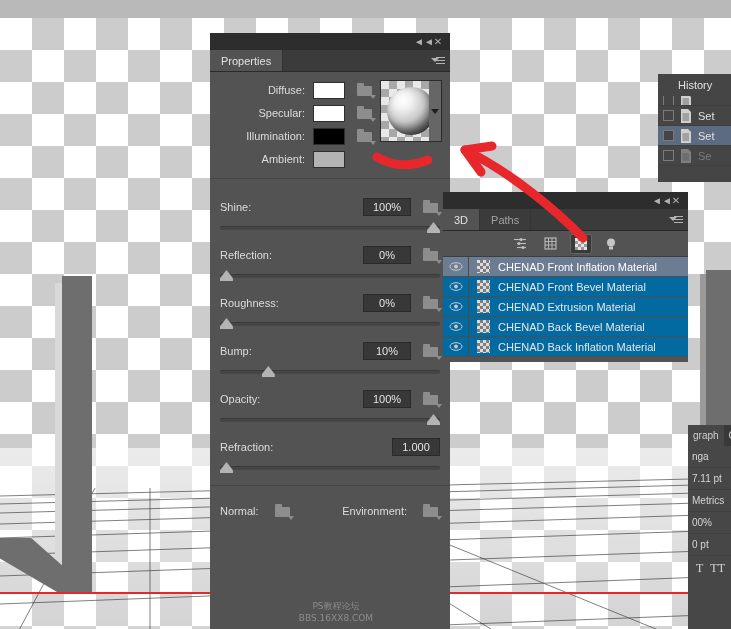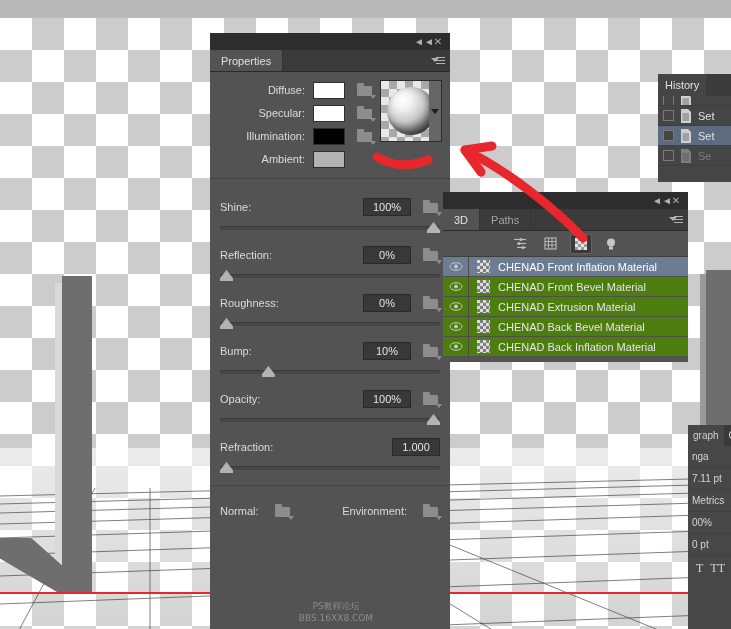--- a/index.html
+++ b/index.html
@@ -204,21 +204,21 @@
   #panel3d { left: 443px; top: 192px; width: 245px; height: 170px; }
   .filter-bar {
     height: 26px; display: flex; align-items: center; justify-content: center;
     gap: 8px; border-bottom: 1px solid #3e3e3e; background: #535353;
   }
   .filter-btn {
     width: 22px; height: 20px; display: flex; align-items: center; justify-content: center;
     border-radius: 2px; cursor: pointer;
   }
   .filter-btn.active { background: #3a3a3a; border: 1px solid #636363; }
-  .mat-list { background: #4d7c0f; }
+  .mat-list { background: #0369a1; }
   .mat-row {
     height: 20px; display: flex; align-items: center;
     border-bottom: 1px solid #4e4e4e; font-size: 11px; color: #e6e6e6;
     cursor: pointer;
   }
   .mat-row.selected { background: #6c7d93; }
   .eye-cell {
     width: 26px; display: flex; align-items: center; justify-content: center;
     border-right: 1px solid #4a4a4a; height: 100%;
   }
@@ -231,21 +231,21 @@
     background-color: #dcdcdc;
     flex: none;
   }
   .mat-name { white-space: nowrap; }
   .mat-row.selected .mat-name { color: #ffffff; }
 
   
   #history { left: 658px; top: 74px; width: 73px; height: 108px; background: #454545; }
   .hist-tabstrip { height: 22px; background: #3b3b3b; display: flex; }
   .hist-tab {
-    padding: 0 7px; display: flex; align-items: center;
+    padding: 0 20px; display: flex; align-items: center;
     font-size: 11px; color: #e0e0e0; background: #454545;
   }
   .hist-list { padding-top: 0px; }
   .hist-row {
     height: 20px; display: flex; align-items: center; gap: 6px;
     padding-left: 5px; font-size: 11px; color: #e0e0e0;
     border-bottom: 1px solid #3f3f3f;
   }
   .hist-row.selected { background: #5c6b80; }
   .hist-row.dim { color: #7c7c7c; align-items: center; }

